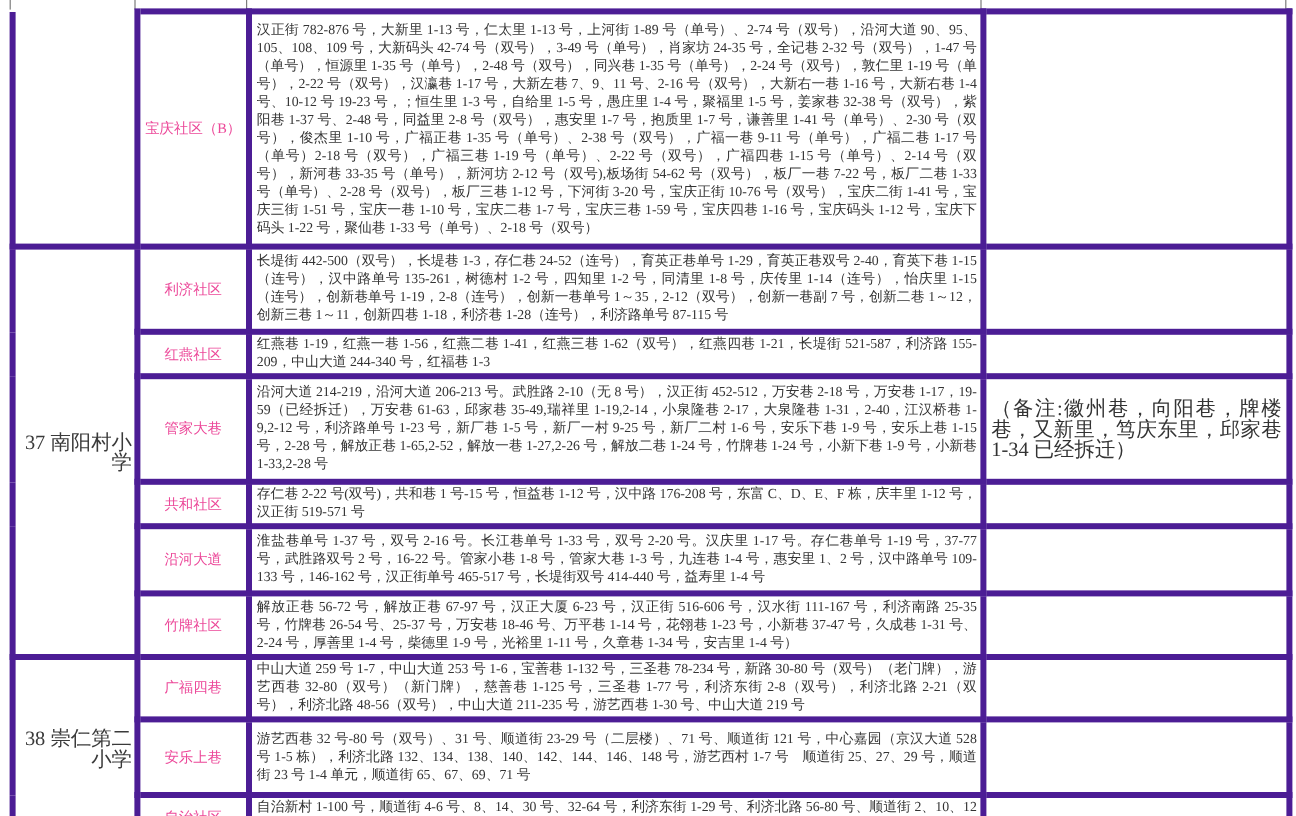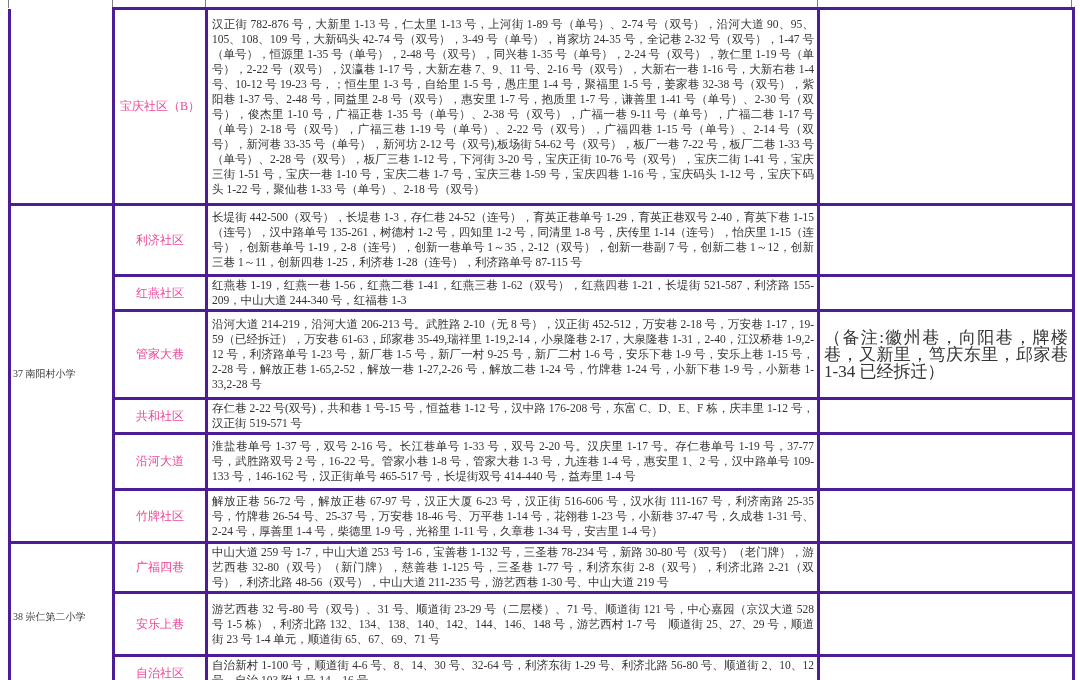--- a/index.html
+++ b/index.html
@@ -35,27 +35,27 @@
 
   table.district {
     position: absolute;
     left: 8px;
     top: 7px;
     width: 1064px;
     border-collapse: collapse;
     table-layout: fixed;
   }
   table.district td {
-    border: 3px solid #4c1d95;
+    border: 5px solid #4c1d95;
     vertical-align: middle;
     overflow: hidden;
   }
   td.school {
-    text-align: left;
-    font-size: 10px;
+    text-align: right;
+    font-size: 17px;
     line-height: 17px;
     color: #3a3a3a;
     padding: 0 2px;
   }
   td.school.cut { border-top: none; }
   td.community {
     text-align: center;
     font-size: 12px;
     color: #ec4899;
     padding: 0 2px;
@@ -107,21 +107,21 @@
     <tbody>
       <tr class="r0">
         <td class="school cut"></td>
         <td class="community">宝庆社区（B）</td>
         <td class="addr">汉正街 782-876 号，大新里 1-13 号，仁太里 1-13 号，上河街 1-89 号（单号）、2-74 号（双号），沿河大道 90、95、105、108、109 号，大新码头 42-74 号（双号），3-49 号（单号），肖家坊 24-35 号，全记巷 2-32 号（双号），1-47 号（单号），恒源里 1-35 号（单号），2-48 号（双号），同兴巷 1-35 号（单号），2-24 号（双号），敦仁里 1-19 号（单号），2-22 号（双号），汉瀛巷 1-17 号，大新左巷 7、9、11 号、2-16 号（双号），大新右一巷 1-16 号，大新右巷 1-4 号、10-12 号 19-23 号，；恒生里 1-3 号，自给里 1-5 号，愚庄里 1-4 号，聚福里 1-5 号，姜家巷 32-38 号（双号），紫阳巷 1-37 号、2-48 号，同益里 2-8 号（双号），惠安里 1-7 号，抱质里 1-7 号，谦善里 1-41 号（单号）、2-30 号（双号），俊杰里 1-10 号，广福正巷 1-35 号（单号）、2-38 号（双号），广福一巷 9-11 号（单号），广福二巷 1-17 号（单号）2-18 号（双号），广福三巷 1-19 号（单号）、2-22 号（双号），广福四巷 1-15 号（单号）、2-14 号（双号），新河巷 33-35 号（单号），新河坊 2-12 号（双号),板场街 54-62 号（双号），板厂一巷 7-22 号，板厂二巷 1-33 号（单号）、2-28 号（双号），板厂三巷 1-12 号，下河街 3-20 号，宝庆正街 10-76 号（双号），宝庆二街 1-41 号，宝庆三街 1-51 号，宝庆一巷 1-10 号，宝庆二巷 1-7 号，宝庆三巷 1-59 号，宝庆四巷 1-16 号，宝庆码头 1-12 号，宝庆下码头 1-22 号，聚仙巷 1-33 号（单号）、2-18 号（双号）</td>
         <td class="note"></td>
       </tr>
       <tr class="r1">
         <td class="school" rowspan="6">37 南阳村小学</td>
         <td class="community">利济社区</td>
-        <td class="addr">长堤街 442-500（双号），长堤巷 1-3，存仁巷 24-52（连号），育英正巷单号 1-29，育英正巷双号 2-40，育英下巷 1-15（连号），汉中路单号 135-261，树德村 1-2 号，四知里 1-2 号，同清里 1-8 号，庆传里 1-14（连号），怡庆里 1-15（连号），创新巷单号 1-19，2-8（连号），创新一巷单号 1～35，2-12（双号），创新一巷副 7 号，创新二巷 1～12，创新三巷 1～11，创新四巷 1-25，利济巷 1-28（连号），利济路单号 87-115 号</td>
+        <td class="addr">长堤街 442-500（双号），长堤巷 1-3，存仁巷 24-52（连号），育英正巷单号 1-29，育英正巷双号 2-40，育英下巷 1-15（连号），汉中路单号 135-261，树德村 1-2 号，四知里 1-2 号，同清里 1-8 号，庆传里 1-14（连号），怡庆里 1-15（连号），创新巷单号 1-19，2-8（连号），创新一巷单号 1～35，2-12（双号），创新一巷副 7 号，创新二巷 1～12，创新三巷 1～11，创新四巷 1-18，利济巷 1-28（连号），利济路单号 87-115 号</td>
         <td class="note"></td>
       </tr>
       <tr class="r2">
         <td class="community">红燕社区</td>
         <td class="addr">红燕巷 1-19，红燕一巷 1-56，红燕二巷 1-41，红燕三巷 1-62（双号），红燕四巷 1-21，长堤街 521-587，利济路 155-209，中山大道 244-340 号，红福巷 1-3</td>
         <td class="note"></td>
       </tr>
       <tr class="r3">
         <td class="community">管家大巷</td>
         <td class="addr">沿河大道 214-219，沿河大道 206-213 号。武胜路 2-10（无 8 号），汉正街 452-512，万安巷 2-18 号，万安巷 1-17，19-59（已经拆迁），万安巷 61-63，邱家巷 35-49,瑞祥里 1-19,2-14，小泉隆巷 2-17，大泉隆巷 1-31，2-40，江汉桥巷 1-9,2-12 号，利济路单号 1-23 号，新厂巷 1-5 号，新厂一村 9-25 号，新厂二村 1-6 号，安乐下巷 1-9 号，安乐上巷 1-15 号，2-28 号，解放正巷 1-65,2-52，解放一巷 1-27,2-26 号，解放二巷 1-24 号，竹牌巷 1-24 号，小新下巷 1-9 号，小新巷 1-33,2-28 号</td>

